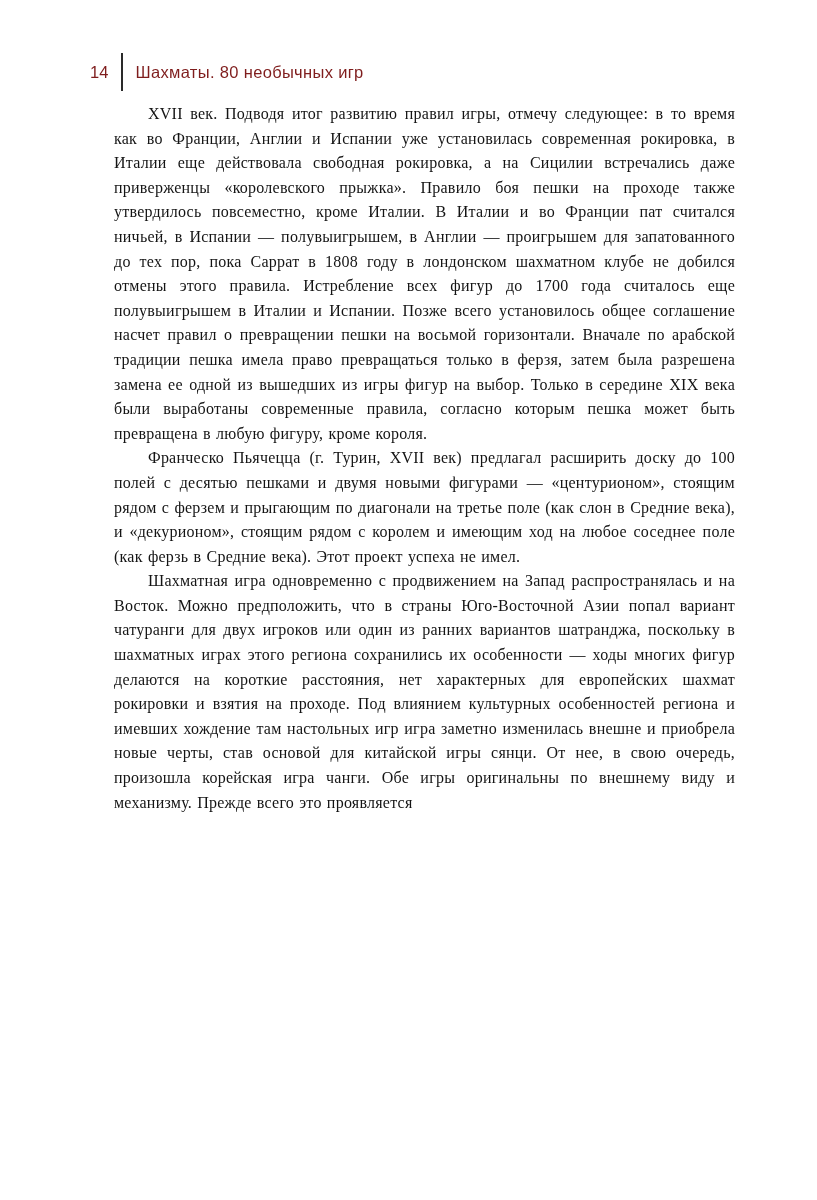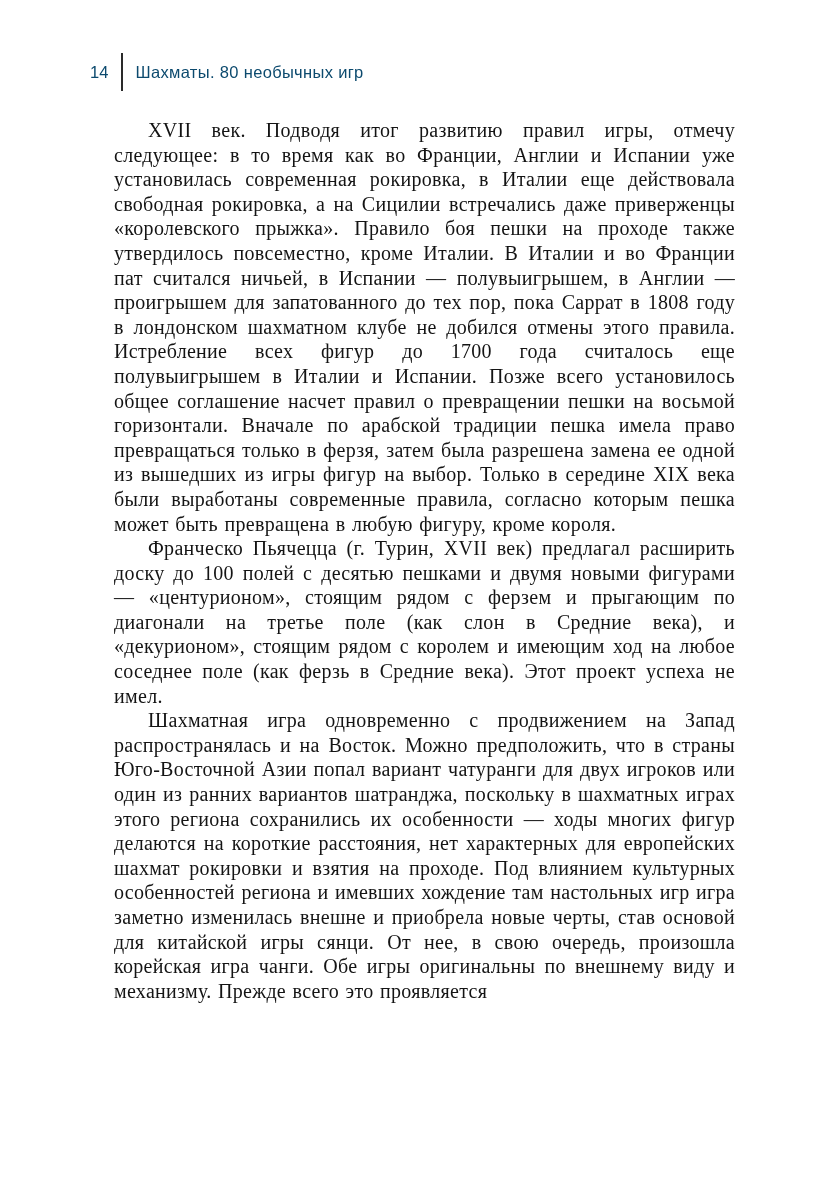--- a/index.html
+++ b/index.html
@@ -19,42 +19,42 @@
     width: 817px;
     height: 1200px;
     padding: 52px 82px 0 90px;
     background: #ffffff;
   }
   .page-header {
     display: flex;
     align-items: center;
     font-family: "Liberation Sans", sans-serif;
     font-size: 16.5px;
-    color: #0c4a6e;
+    color: #7f1d1d;
     height: 40px;
   }
   .page-number {
     display: inline-block;
     min-width: 20px;
     text-align: left;
   }
   .header-divider {
     display: inline-block;
     width: 1.5px;
     height: 38px;
     background: #2a2a2a;
     margin: 0 13px 0 11px;
   }
   .running-title {
     letter-spacing: 0.02em;
   }
   .page-body {
-    margin-top: 26px;
+    margin-top: 10px;
     padding-left: 24px;
-    font-size: 20px;
+    font-size: 16px;
     line-height: 24.6px;
     text-align: justify;
     letter-spacing: 0.015em;
     word-spacing: 0.06em;
     hyphens: auto;
     -webkit-hyphens: auto;
   }
   .para {
     margin: 0;
     padding: 0;

